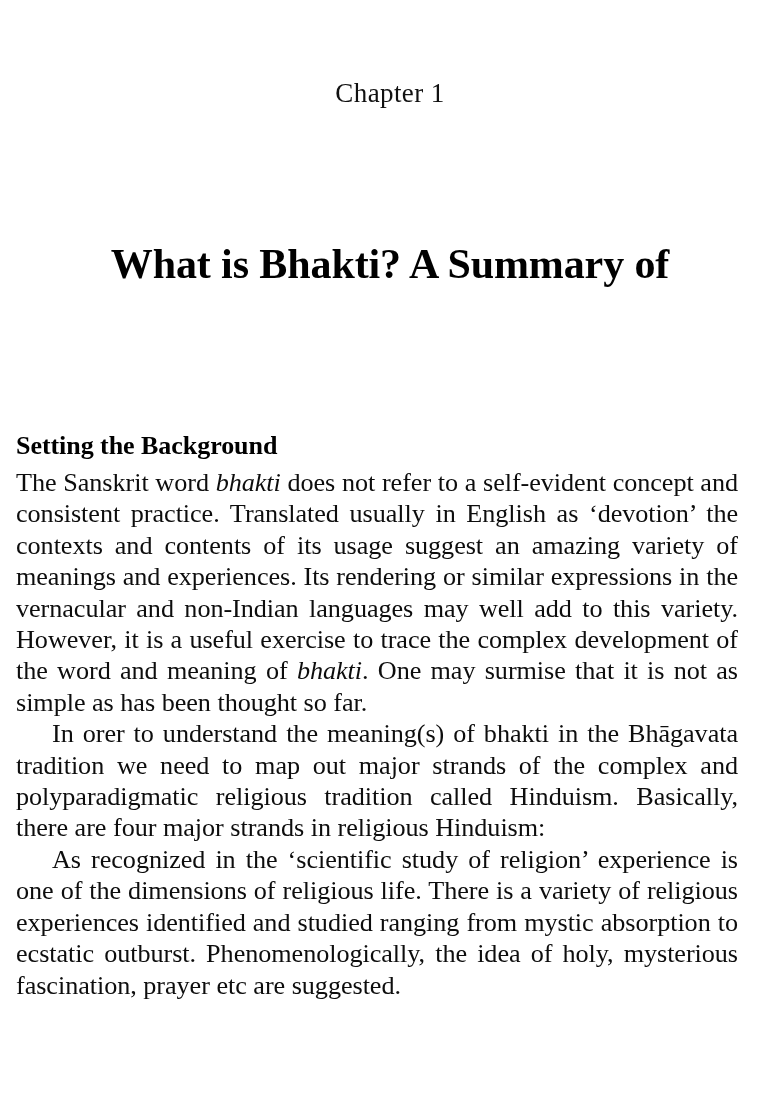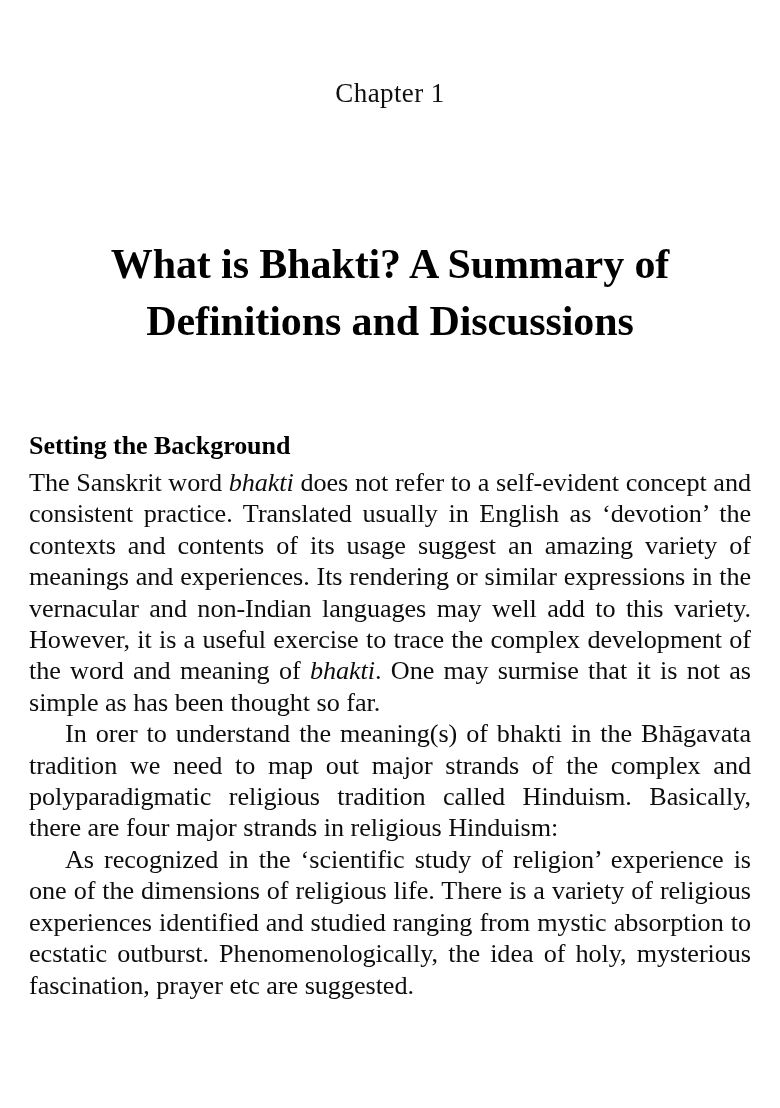--- a/index.html
+++ b/index.html
@@ -52,21 +52,21 @@
   }
   .chapter-title .title-line {
     display: block;
     white-space: nowrap;
   }
 
   
   .body-col {
     position: absolute;
     top: 430px;
-    left: 29px;
+    left: 16px;
     width: 722px;
   }
 
   .section-heading {
     font-size: 26px;
     font-weight: 700;
     line-height: 32px;
     margin: 0 0 5px 0;
     color: #000;
     letter-spacing: -0.05px;
@@ -91,21 +91,20 @@
 </style>
 </head>
 <body>
 
 <div class="page">
 
   <div class="chapter-label">Chapter 1</div>
 
   <h1 class="chapter-title">
     <span class="title-line">What is Bhakti? A Summary of</span>
-    <span class="title-line">Definitions and Discussions</span>
   </h1>
 
   <div class="body-col">
     <h2 class="section-heading">Setting the Background</h2>
 
     <div id="paragraph-container">
         <p class="para"><span>The Sanskrit word </span><em>bhakti</em><span> does not refer to a self-evident concept and consistent practice. Translated usually in English as ‘devotion’ the contexts and contents of its usage suggest an amazing variety of meanings and experiences. Its rendering or similar expressions in the vernacular and non-Indian languages may well add to this variety. However, it is a useful exercise to trace the complex development of the word and meaning of </span><em>bhakti</em><span>. One may surmise that it is not as simple as has been thought so far.</span></p>
         <p class="para indent"><span>In orer to understand the meaning(s) of bhakti in the Bhāgavata tradition we need to map out major strands of the complex and polyparadigmatic religious tradition called Hinduism. Basically, there are four major strands in religious Hinduism:</span></p>
         <p class="para indent"><span>As recognized in the ‘scientific study of religion’ experience is one of the dimensions of religious life. There is a variety of religious experiences identified and studied ranging from mystic absorption to ecstatic outburst. Phenomenologically, the idea of holy, mysterious fascination, prayer etc are suggested.</span></p>
       </div>

